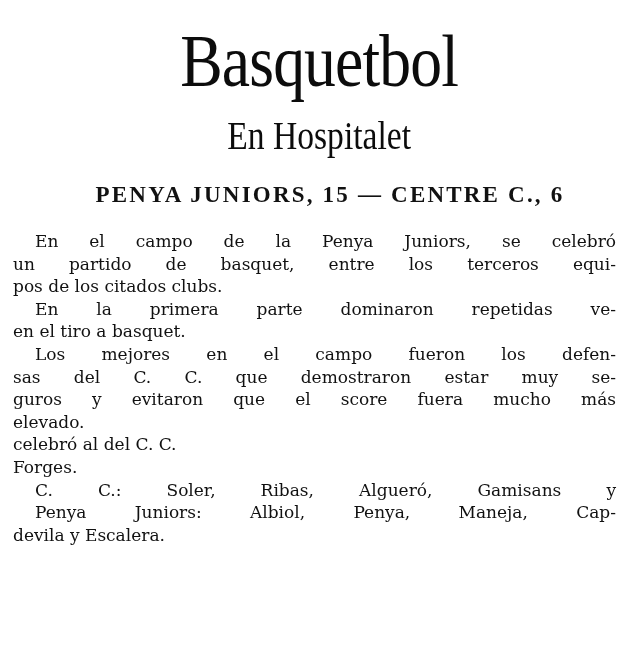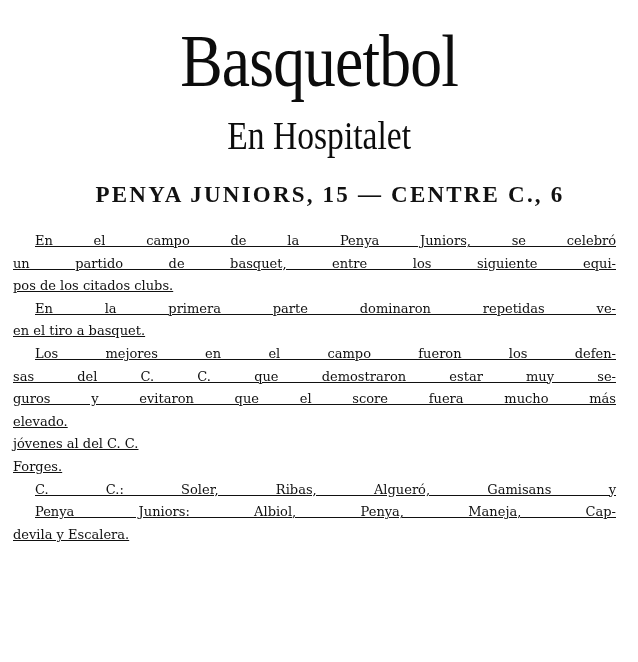--- a/index.html
+++ b/index.html
@@ -22,57 +22,56 @@
   .score {
     position: absolute; left: 0; top: 180px; width: 638px; text-align: center;
     font-family: "Liberation Serif", "DejaVu Serif", serif;
     font-size: 23px; line-height: 30px; font-weight: bold;
     letter-spacing: 2.2px; padding-left: 22px; box-sizing: border-box;
     color: #111;
   }
   .body {
     position: absolute; left: 13px; top: 230px; width: 603px;
     font-family: "DejaVu Serif", "Liberation Serif", serif;
-    font-size: 13px; line-height: 22.6px;
+    font-size: 17px; line-height: 22.6px;
     color: #111;
-    text-decoration: underline;
   }
   .line {
     display: block; white-space: nowrap; text-align: justify;
     text-align-last: justify; height: 22.6px; overflow: visible;
   }
   .line.indent { padding-left: 22px; }
   .line.last { text-align-last: left; }
 </style>
 </head>
 <body>
 
 <div class="page">
   <div class="title">Basquetbol</div>
   <div class="subtitle">En Hospitalet</div>
   <div class="score">PENYA JUNIORS, 15 — CENTRE C., 6</div>
 
   <div class="body">
     <div>
       <span class="line indent" style="">En el campo de la Penya Juniors, se celebró</span>
-      <span class="line" style="">un partido de basquet, entre los siguiente equi-</span>
+      <span class="line" style="">un partido de basquet, entre los terceros equi-</span>
       <span class="line last" style="">pos de los citados clubs.</span>
     </div>
     <div>
       <span class="line indent" style="">En la primera parte dominaron repetidas ve-</span>
       <span class="line last" style="">en el tiro a basquet.</span>
     </div>
     <div>
       <span class="line indent" style="">Los mejores en el campo fueron los defen-</span>
       <span class="line" style="">sas del C. C. que demostraron estar muy se-</span>
       <span class="line" style="">guros y evitaron que el score fuera mucho más</span>
       <span class="line last" style="">elevado.</span>
     </div>
     <div>
-      <span class="line last" style="">jóvenes al del C. C.</span>
+      <span class="line last" style="">celebró al del C. C.</span>
     </div>
     <div>
       <span class="line last" style="">Forges.</span>
       <span class="line indent" style="">C. C.: Soler, Ribas, Algueró, Gamisans y</span>
     </div>
     <div>
       <span class="line indent" style="">Penya Juniors: Albiol, Penya, Maneja, Cap-</span>
       <span class="line last" style="">devila y Escalera.</span>
     </div>
   </div>

